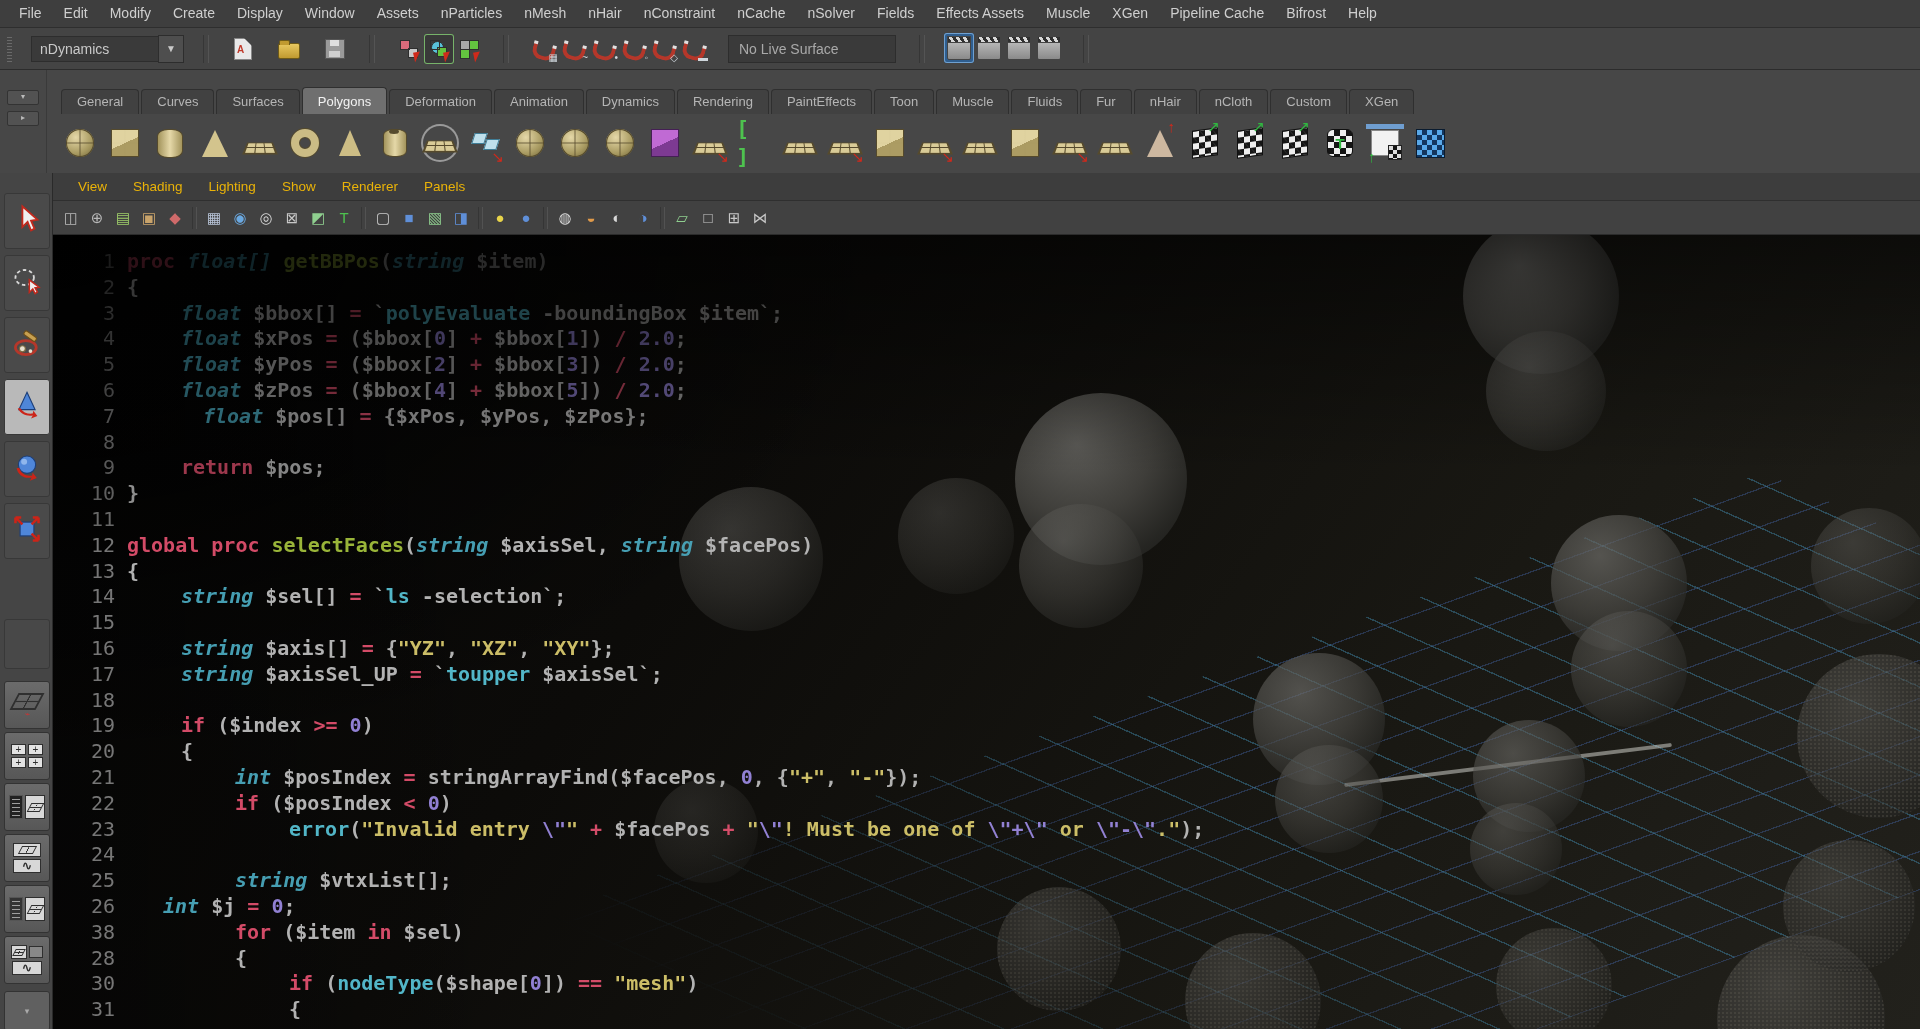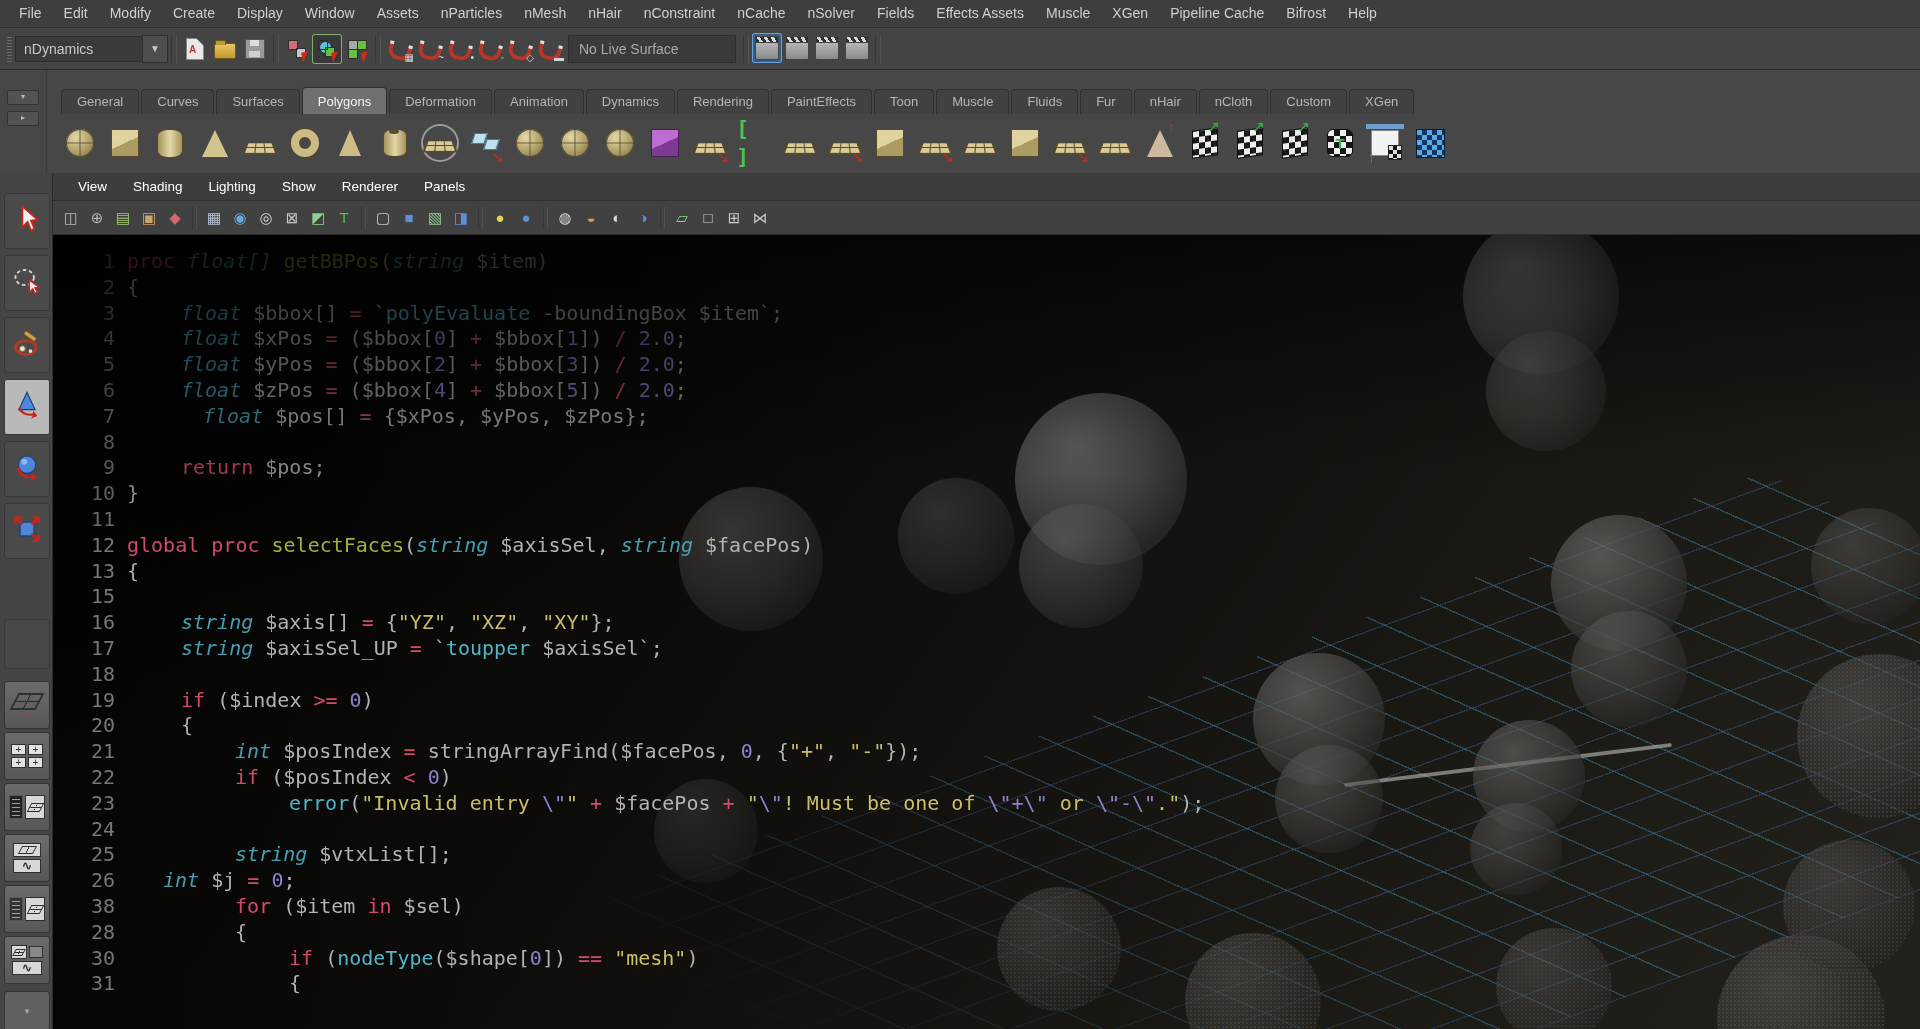--- a/index.html
+++ b/index.html
@@ -4,21 +4,21 @@
 <style>
   html,body{margin:0;padding:0;background:#2b2b2b;}
   body{width:1920px;height:1029px;overflow:hidden;font-family:"Liberation Sans","DejaVu Sans",sans-serif;-webkit-font-smoothing:antialiased;}
   #app{position:relative;width:1920px;height:1029px;background:#3c3c3c;}
 
   
   #menubar{height:27px;background:#3e3e3e;border-bottom:1px solid #2e2e2e;display:flex;align-items:center;padding-left:8px;}
   .menu-item{color:#cfcfcf;font-size:14px;padding:0 11px;line-height:27px;cursor:default;}
 
   
-  #statusline{height:41px;background:#444444;border-bottom:1px solid #2c2c2c;display:flex;align-items:center;padding-left:4px;gap:0;}
+  #statusline{height:41px;background:#444444;border-bottom:1px solid #2c2c2c;display:flex;align-items:center;padding-left:4px;gap:16px;}
   .grip{width:5px;height:26px;background:repeating-linear-gradient(0deg,#6a6a6a 0 1px,transparent 1px 3px);margin:0 3px;}
   .tsep{width:4px;height:28px;border-left:1px solid #363636;border-right:1px solid #545454;margin:0 3px;}
   #menuset{display:flex;align-items:center;height:26px;}
   #menuset .box{width:118px;height:24px;background:#3a3a3a;border:1px solid #2d2d2d;border-right:none;color:#c9c9c9;font-size:14px;line-height:24px;padding-left:8px;}
   #menuset .arr{width:24px;height:26px;background:#4e4e4e;border:1px solid #2d2d2d;color:#c9c9c9;font-size:10px;display:flex;align-items:center;justify-content:center;}
   .tbtn{width:30px;height:30px;border-radius:3px;display:flex;align-items:center;justify-content:center;position:relative;}
   .tbtn.pressed{background:#393939;box-shadow:inset 0 0 0 1px #77b36a;}
   .doc-ic{width:16px;height:20px;background:#e9e9e9;border:1px solid #888;position:relative;}
   .doc-ic::after{content:"";position:absolute;right:-1px;top:-1px;border:4px solid;border-color:#444 #444 transparent transparent;}
   .doc-ic .a{position:absolute;left:2px;top:6px;color:#c03a2b;font-size:10px;font-weight:bold;line-height:10px;}
@@ -107,21 +107,21 @@
   .quad{display:grid;grid-template-columns:15px 15px;grid-template-rows:11px 11px;gap:2px;}
   .quad i{background:#e2e2e2;border:1px solid #2f2f2f;color:#2f2f2f;font-style:normal;font-size:10px;line-height:9px;text-align:center;}
   .mini-list{width:12px;height:22px;background:#222;border:1px solid #555;background-image:repeating-linear-gradient(0deg,#9f9f9f 0 1px,transparent 1px 4px);background-size:8px 100%;background-position:2px 2px;background-repeat:no-repeat;}
   .duo{display:flex;gap:2px;align-items:center;}
   .curve-glyph{color:#2f2f2f;font-size:13px;line-height:10px;font-weight:bold;}
   .lay .frame{border:1px solid #2f2f2f;background:#d8d8d8;display:flex;align-items:center;justify-content:center;}
 
   
   #panel{flex:1;display:flex;flex-direction:column;min-width:0;}
   #panel-menubar{height:27px;background:#3d3d3d;border-bottom:1px solid #2f2f2f;display:flex;align-items:center;padding-left:12px;gap:0;}
-  .pmenu{color:#ffffff;font-size:13.5px;padding:0 13px;line-height:27px;}
+  .pmenu{color:#eab308;font-size:13.5px;padding:0 13px;line-height:27px;}
   #panel-toolbar{height:33px;background:#414141;border-bottom:1px solid #2b2b2b;display:flex;align-items:center;padding-left:6px;gap:2px;}
   .pic{width:24px;height:24px;border-radius:2px;display:flex;align-items:center;justify-content:center;font-size:15px;}
   .psep{width:3px;height:22px;border-left:1px solid #353535;border-right:1px solid #525252;margin:0 3px;}
 
   
   #viewport{position:relative;flex:1;overflow:hidden;background:
     radial-gradient(1400px 900px at 0% 0%,#000 0%,rgba(0,0,0,0) 60%),
     linear-gradient(125deg,#050505 0%,#0c0b09 35%,#191813 70%,#22211c 100%);}
   .sphere{position:absolute;border-radius:50%;background:radial-gradient(circle at 36% 30%,#6e6d69,#4a4945 45%,#2a2a27 75%,#1a1a18 100%);}
   .sphere.dither{background:radial-gradient(circle at 36% 30%,#565551,#3a3936 50%,#232321 80%);}
@@ -135,21 +135,21 @@
     mask-image:linear-gradient(100deg,transparent 22%,#000 55%);}
   #grid-streak{position:absolute;left:1290px;top:528px;width:330px;height:4px;background:rgba(205,205,200,.55);transform:rotate(-7deg);border-radius:2px;}
   #vp-shade{position:absolute;inset:0;pointer-events:none;background:
     linear-gradient(180deg,rgba(0,0,0,.55),rgba(0,0,0,0) 30%),
     linear-gradient(90deg,rgba(0,0,0,.35),rgba(0,0,0,0) 25%);}
 
   
   #code-layer{position:absolute;left:0;top:14px;right:0;font-family:"DejaVu Sans Mono",monospace;font-size:20px;opacity:.94;}
   .cl{height:25.8px;display:flex;white-space:pre;}
   .ln{width:62px;text-align:right;color:#7e7e7e;flex:0 0 62px;}
-  .ct{margin-left:12px;}
+  .ct{margin-left:12px;font-weight:bold;}
   .tk-plain{color:#bdbdbd}
   .tk-kw{color:#4aa8bd;font-style:italic}
   .tk-ctrl{color:#e0506e}
   .tk-fn{color:#a3c03d}
   .tk-cmd{color:#57c1d4}
   .tk-str{color:#d8c96d}
   .tk-num{color:#9a88e0}
   .tk-op{color:#e0506e}
   .tk-esc{color:#9a88e0}
   .tk-flag{color:#bdbdbd}
@@ -592,20 +592,22 @@
      <span class="ln">9</span><span class="ct" style="margin-left:66px"><span class="tk-ctrl">return</span><span class="tk-plain"> $pos;</span></span></div>
             <div class="cl" style="opacity:0.8">
      <span class="ln">10</span><span class="ct" style="margin-left:12px"><span class="tk-plain">}</span></span></div>
             <div class="cl" style="opacity:0.88">
      <span class="ln">11</span><span class="ct" style="margin-left:12px"></span></div>
             <div class="cl" style="opacity:1">
      <span class="ln">12</span><span class="ct" style="margin-left:12px"><span class="tk-ctrl">global</span><span class="tk-plain"> </span><span class="tk-ctrl">proc</span><span class="tk-plain"> </span><span class="tk-fn">selectFaces</span><span class="tk-plain">(</span><span class="tk-kw">string</span><span class="tk-plain"> $axisSel, </span><span class="tk-kw">string</span><span class="tk-plain"> $facePos)</span></span></div>
             <div class="cl" style="opacity:1">
      <span class="ln">13</span><span class="ct" style="margin-left:12px"><span class="tk-plain">{</span></span></div>
             <div class="cl" style="opacity:1">
+     <span class="ln">14</span><span class="ct" style="margin-left:66px"><span class="tk-kw">string</span><span class="tk-plain"> $sel[] </span><span class="tk-op">=</span><span class="tk-plain"> `</span><span class="tk-cmd">ls</span><span class="tk-plain"> </span><span class="tk-flag">-selection</span><span class="tk-plain">`;</span></span></div>
+            <div class="cl" style="opacity:1">
      <span class="ln">15</span><span class="ct" style="margin-left:12px"></span></div>
             <div class="cl" style="opacity:1">
      <span class="ln">16</span><span class="ct" style="margin-left:66px"><span class="tk-kw">string</span><span class="tk-plain"> $axis[] </span><span class="tk-op">=</span><span class="tk-plain"> {</span><span class="tk-str">"YZ"</span><span class="tk-plain">, </span><span class="tk-str">"XZ"</span><span class="tk-plain">, </span><span class="tk-str">"XY"</span><span class="tk-plain">};</span></span></div>
             <div class="cl" style="opacity:1">
      <span class="ln">17</span><span class="ct" style="margin-left:66px"><span class="tk-kw">string</span><span class="tk-plain"> $axisSel_UP </span><span class="tk-op">=</span><span class="tk-plain"> `</span><span class="tk-cmd">toupper</span><span class="tk-plain"> $axisSel`;</span></span></div>
             <div class="cl" style="opacity:1">
      <span class="ln">18</span></div>
             <div class="cl" style="opacity:1">
      <span class="ln">19</span><span class="ct" style="margin-left:66px"><span class="tk-ctrl">if</span><span class="tk-plain"> ($index </span><span class="tk-op">&gt;=</span><span class="tk-plain"> </span><span class="tk-num">0</span><span class="tk-plain">)</span></span></div>
             <div class="cl" style="opacity:1">

